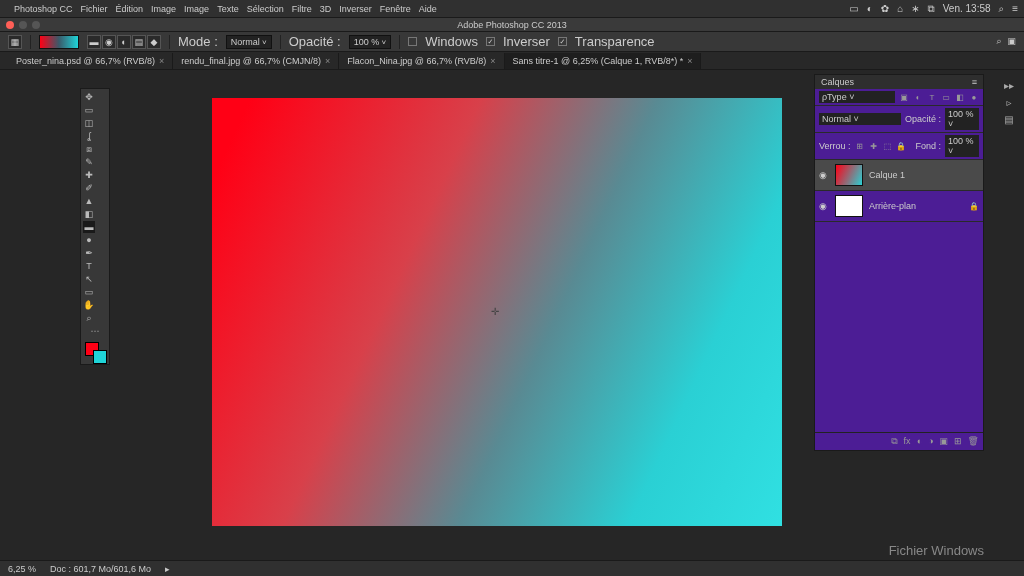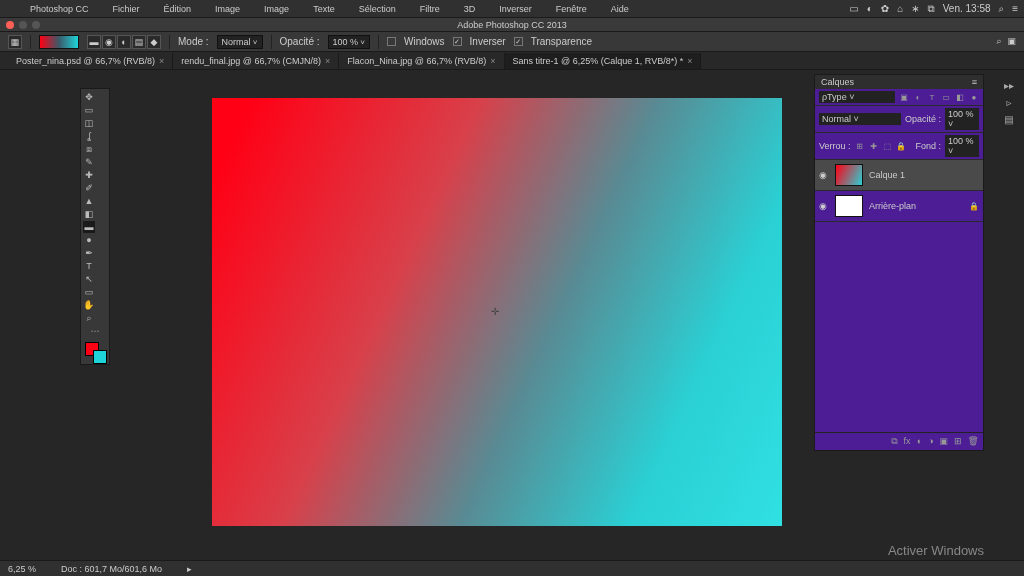--- a/index.html
+++ b/index.html
@@ -1,29 +1,29 @@
 <!DOCTYPE html>
 <html><head>
 <meta charset="utf-8">
 <style>
 *{margin:0;padding:0;box-sizing:border-box;font-family:-apple-system,"Segoe UI",Arial,sans-serif;font-size:9px;color:#ccc;user-select:none}
 body{width:1024px;height:576px;background:#2a2a2a;overflow:hidden;position:relative}
-.menubar{height:18px;background:#303030;display:flex;align-items:center;padding:0 6px;gap:24px;border-bottom:1px solid #1a1a1a}
+.menubar{height:18px;background:#303030;display:flex;align-items:center;padding:0 6px;gap:8px;border-bottom:1px solid #1a1a1a}
 .menubar .apple{font-size:11px}
 .menubar .right{margin-left:auto;display:flex;gap:8px;align-items:center}
 .menubar .right span{font-size:10px}
 .titlebar{height:14px;background:#3a3a3a;display:flex;align-items:center;justify-content:center;position:relative;border-bottom:1px solid #1a1a1a}
 .titlebar .lights{position:absolute;left:6px;display:flex;gap:5px}
 .titlebar .lights span{width:8px;height:8px;border-radius:50%}
 .optbar{height:20px;background:#383838;display:flex;align-items:center;padding:0 8px;gap:8px;border-bottom:1px solid #1a1a1a}
 .grad-preview{width:40px;height:14px;background:linear-gradient(90deg,#ff0015,#3a5a6a,#1fd4d8);border:1px solid #111}
 .grad-types{display:flex;gap:1px}
 .grad-types span{width:14px;height:14px;background:#2a2a2a;border:1px solid #555;display:flex;align-items:center;justify-content:center}
 .optbar .sep{width:1px;height:14px;background:#222}
-.optbar label{font-size:10px}
+.optbar label{font-size:13px}
 .optbar .sel{background:#222;padding:1px 4px;font-size:8px;border:1px solid #111}
 .optbar .cb{width:9px;height:9px;border:1px solid #777;display:inline-flex;align-items:center;justify-content:center;font-size:7px}
 .optbar .right{margin-left:auto;display:flex;gap:6px}
 .tabbar{height:18px;background:#282828;display:flex;align-items:end;padding-left:8px;border-bottom:1px solid #1a1a1a}
 .tab{padding:3px 8px;font-size:8px;color:#aaa;border-right:1px solid #1a1a1a;display:flex;gap:4px}
 .tab.active{background:#1e1e1e;color:#fff}
 .tab .x{color:#888}
 .workspace{position:relative;height:490px;background:#262626}
 .tools{position:absolute;left:80px;top:18px;width:30px;background:#383838;border:1px solid #1a1a1a;padding:2px;display:flex;flex-wrap:wrap;gap:1px}
 .tools .t{width:12px;height:12px;display:flex;align-items:center;justify-content:center;font-size:9px;color:#bbb}
@@ -43,21 +43,21 @@
 .layer-item .eye{width:10px;font-size:9px}
 .layer-item .thumb{width:28px;height:22px;border:1px solid #111}
 .layer-item .thumb.g{background:linear-gradient(115deg,#ff0015,#2ad0d4)}
 .layer-item .thumb.w{background:#fff}
 .layer-item .lock{margin-left:auto;font-size:8px;color:#888}
 .layers .space{height:210px}
 .layers .foot{display:flex;justify-content:flex-end;gap:6px;padding:3px 4px;border-top:1px solid #222}
 .layers .foot span{font-size:9px;color:#999}
 .sidestrip{position:absolute;right:6px;top:4px;width:18px;display:flex;flex-direction:column;gap:6px;align-items:center;padding-top:6px}
 .sidestrip span{font-size:10px;color:#aaa}
-.statusbar{position:absolute;bottom:0;left:0;right:0;height:16px;background:#303030;display:flex;align-items:center;padding:0 8px;gap:25px;font-size:8px;color:#aaa;border-top:1px solid #1a1a1a}
+.statusbar{position:absolute;bottom:0;left:0;right:0;height:16px;background:#303030;display:flex;align-items:center;padding:0 8px;gap:14px;font-size:8px;color:#aaa;border-top:1px solid #1a1a1a}
 .watermark{position:absolute;right:40px;bottom:18px;font-size:13px;color:#888}
 </style>
 </head>
 <body>
 
 <div class="menubar">
   <span class="apple"></span>
   <span>Photoshop CC</span>
   <span>Fichier</span>
   <span>Édition</span>
@@ -231,13 +231,13 @@
   </div>
 
 </div>
 
 <div class="statusbar">
   <span>6,25 %</span>
   <span>Doc : 601,7 Mo/601,6 Mo</span>
   <span>▸</span>
 </div>
 
-<div class="watermark">Activer Windows</div>
+<div class="watermark">Fichier Windows</div>
 
 </body></html>

